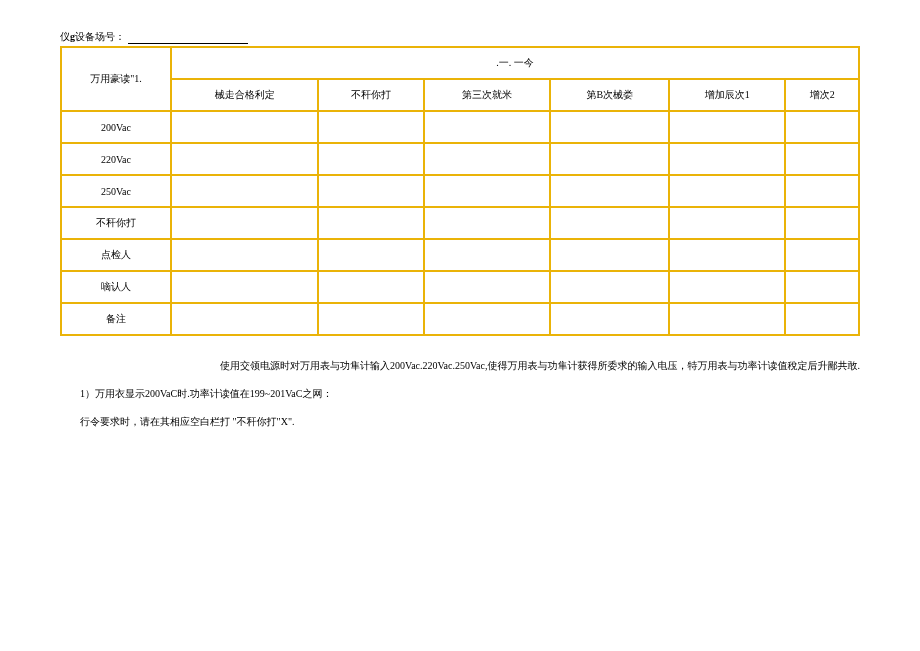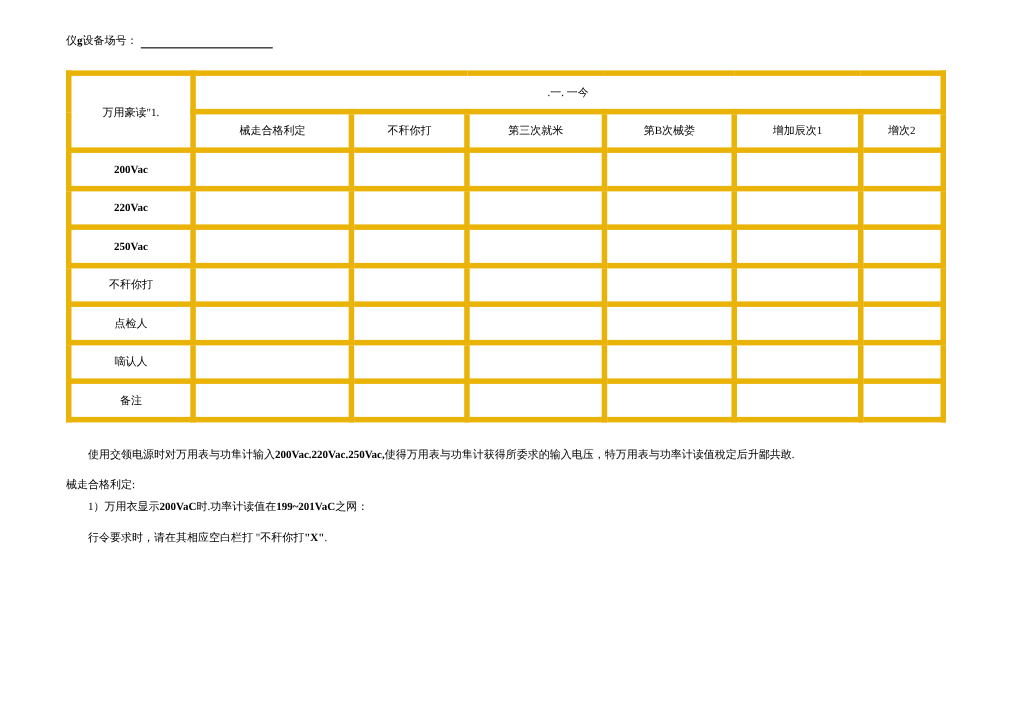--- a/index.html
+++ b/index.html
@@ -5,65 +5,66 @@
     body {
       font-family: "SimSun", "宋体", serif;
       font-size: 10px;
       background: #ffffff;
       margin: 0;
       padding: 30px 60px;
       color: #000;
     }
     .header-line {
       font-size: 10px;
-      margin-bottom: 20px;
+      margin-bottom: 2px;
     }
     .header-line .bold {
       font-weight: bold;
     }
     .underline-field {
       display: inline-block;
       border-bottom: 1px solid #000;
       min-width: 120px;
       height: 12px;
       vertical-align: bottom;
     }
     table {
       border-collapse: collapse;
       width: 100%;
       margin-bottom: 20px;
     }
     td, th {
-      border: 5px solid #eab308;
+      border: 2px solid #eab308;
       height: 26px;
       text-align: center;
       vertical-align: middle;
       font-size: 10px;
       padding: 2px 4px;
     }
     .row-header {
       width: 100px;
     }
     .top-merged {
       font-size: 10px;
       text-align: center;
     }
     .text-block {
       font-size: 10px;
       line-height: 2;
       margin-bottom: 8px;
     }
     .indent {
       text-indent: 2em;
+      text-align: right;
     }
     .indent2 {
       text-indent: 2em;
     }
     .bold {
-      font-weight: bold;
+      font-weight: normal;
     }
   </style>
 </head>
 <body>
 
 <div class="header-line">
   <span>仪</span><span class="bold">g</span><span>设备场号：</span>
   <span class="underline-field"></span>
 </div>
 
@@ -147,21 +148,20 @@
 </tbody>
   </table>
 
 <div class="text-block">
   <div class="indent">
     <span>使用交领电源时对万用表与功隼计输入</span><span class="bold">200Vac.220Vac.250Vac,</span><span>使得万用表与功隼计获得所委求的输入电压，特万用表与功率计读值稅定后升鄙共敢.</span>
   </div>
 </div>
 
 <div class="text-block">
-  <div>械走合格利定:</div>
   <div class="indent2">
     <span>1）万用衣显示</span><span class="bold">200VaC</span><span>时.功率计读值在</span><span class="bold">199~201VaC</span><span>之网：</span>
   </div>
 </div>
 
 <div class="text-block">
   <div class="indent2">
     <span>行令要求时，请在其相应空白栏打 "不秆你打</span><span class="bold">"X"</span><span>.</span>
   </div>
 </div>

